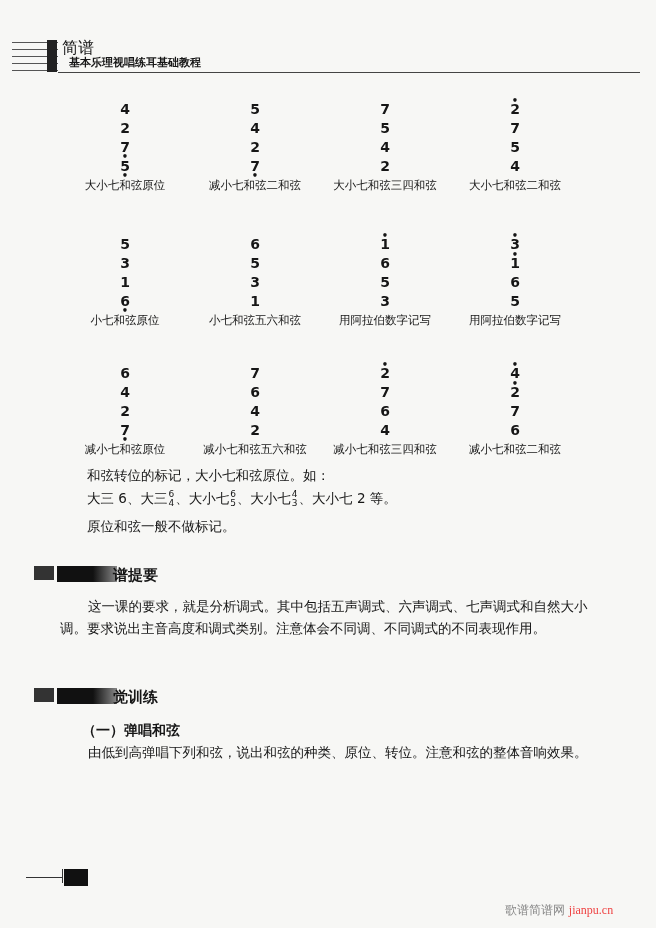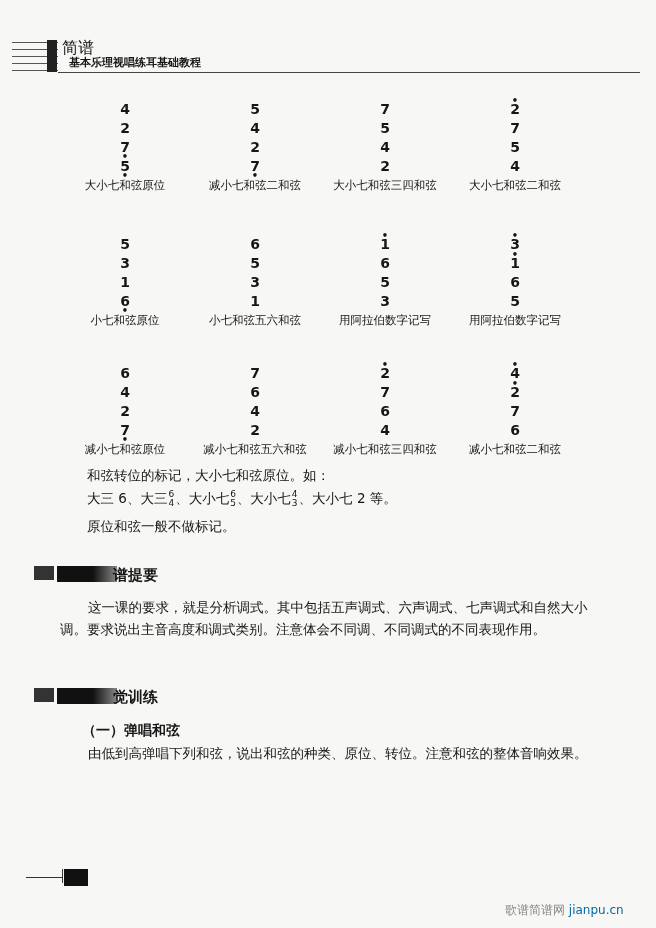--- a/index.html
+++ b/index.html
@@ -36,21 +36,21 @@
   .sh-text { font-size: 15px; font-weight: bold; margin-left: -4px; }
 
   .body-text { position: absolute; left: 60px; width: 548px; font-size: 13.5px; line-height: 22px; }
   .indent { text-indent: 28px; }
 
   .footer-line { position: absolute; left: 26px; top: 877px; width: 36px; height: 1px; background: #333; }
   .footer-tick { position: absolute; left: 62px; top: 869px; width: 1px; height: 14px; background: #333; }
   .footer-block { position: absolute; left: 64px; top: 869px; width: 24px; height: 17px; background: #111; }
 
   .watermark { position: absolute; left: 505px; top: 902px; font-size: 12px; color: #888; }
-  .watermark .wm-url { color: #0369a1; }
+  .watermark .wm-url { color: #ef4444; font-family: Liberation Serif, serif; }
 </style>
 </head>
 <body>
 
 <div class="header">
   <div class="hdr-lines">
     <div></div>
       <div></div>
       <div></div>
       <div></div>
@@ -190,32 +190,32 @@
       <span>3</span>
     </span><span>、大小七 2 等。</span>
 </div>
 <div class="para" style="left:87px; top:518px;">原位和弦一般不做标记。</div>
 
 <div class="section-head" style="top:566px;">
   <div class="sh-bar1"></div>
   <div class="sh-bar2"></div>
   <span class="sh-text">谱提要</span>
 </div>
-<div class="body-text" style="top:596px; left:60px;">
+<div class="body-text" style="top:596px; left:60px;font-family:Liberation Serif, serif;">
   <div class="indent" style="text-indent:28px; white-space:normal;">这一课的要求，就是分析调式。其中包括五声调式、六声调式、七声调式和自然大小调。要求说出主音高度和调式类别。注意体会不同调、不同调式的不同表现作用。</div>
 </div>
 
 <div class="section-head" style="top:688px;">
   <div class="sh-bar1"></div>
   <div class="sh-bar2"></div>
   <span class="sh-text">觉训练</span>
 </div>
 <div class="para" style="left:82px; top:722px; font-weight:bold; font-size:14px;text-align:center;">（一）弹唱和弦</div>
 <div class="body-text" style="top:742px; left:60px;">
-  <div style="text-indent:28px;">由低到高弹唱下列和弦，说出和弦的种类、原位、转位。注意和弦的整体音响效果。</div>
+  <div style="text-indent:28px;font-family:Liberation Serif, serif;">由低到高弹唱下列和弦，说出和弦的种类、原位、转位。注意和弦的整体音响效果。</div>
 </div>
 
 <div class="footer-line"></div>
 <div class="footer-tick"></div>
 <div class="footer-block"></div>
 
 <div class="watermark">
   <span>歌谱简谱网</span>
   <span class="wm-url">jianpu.cn</span>
 </div>

